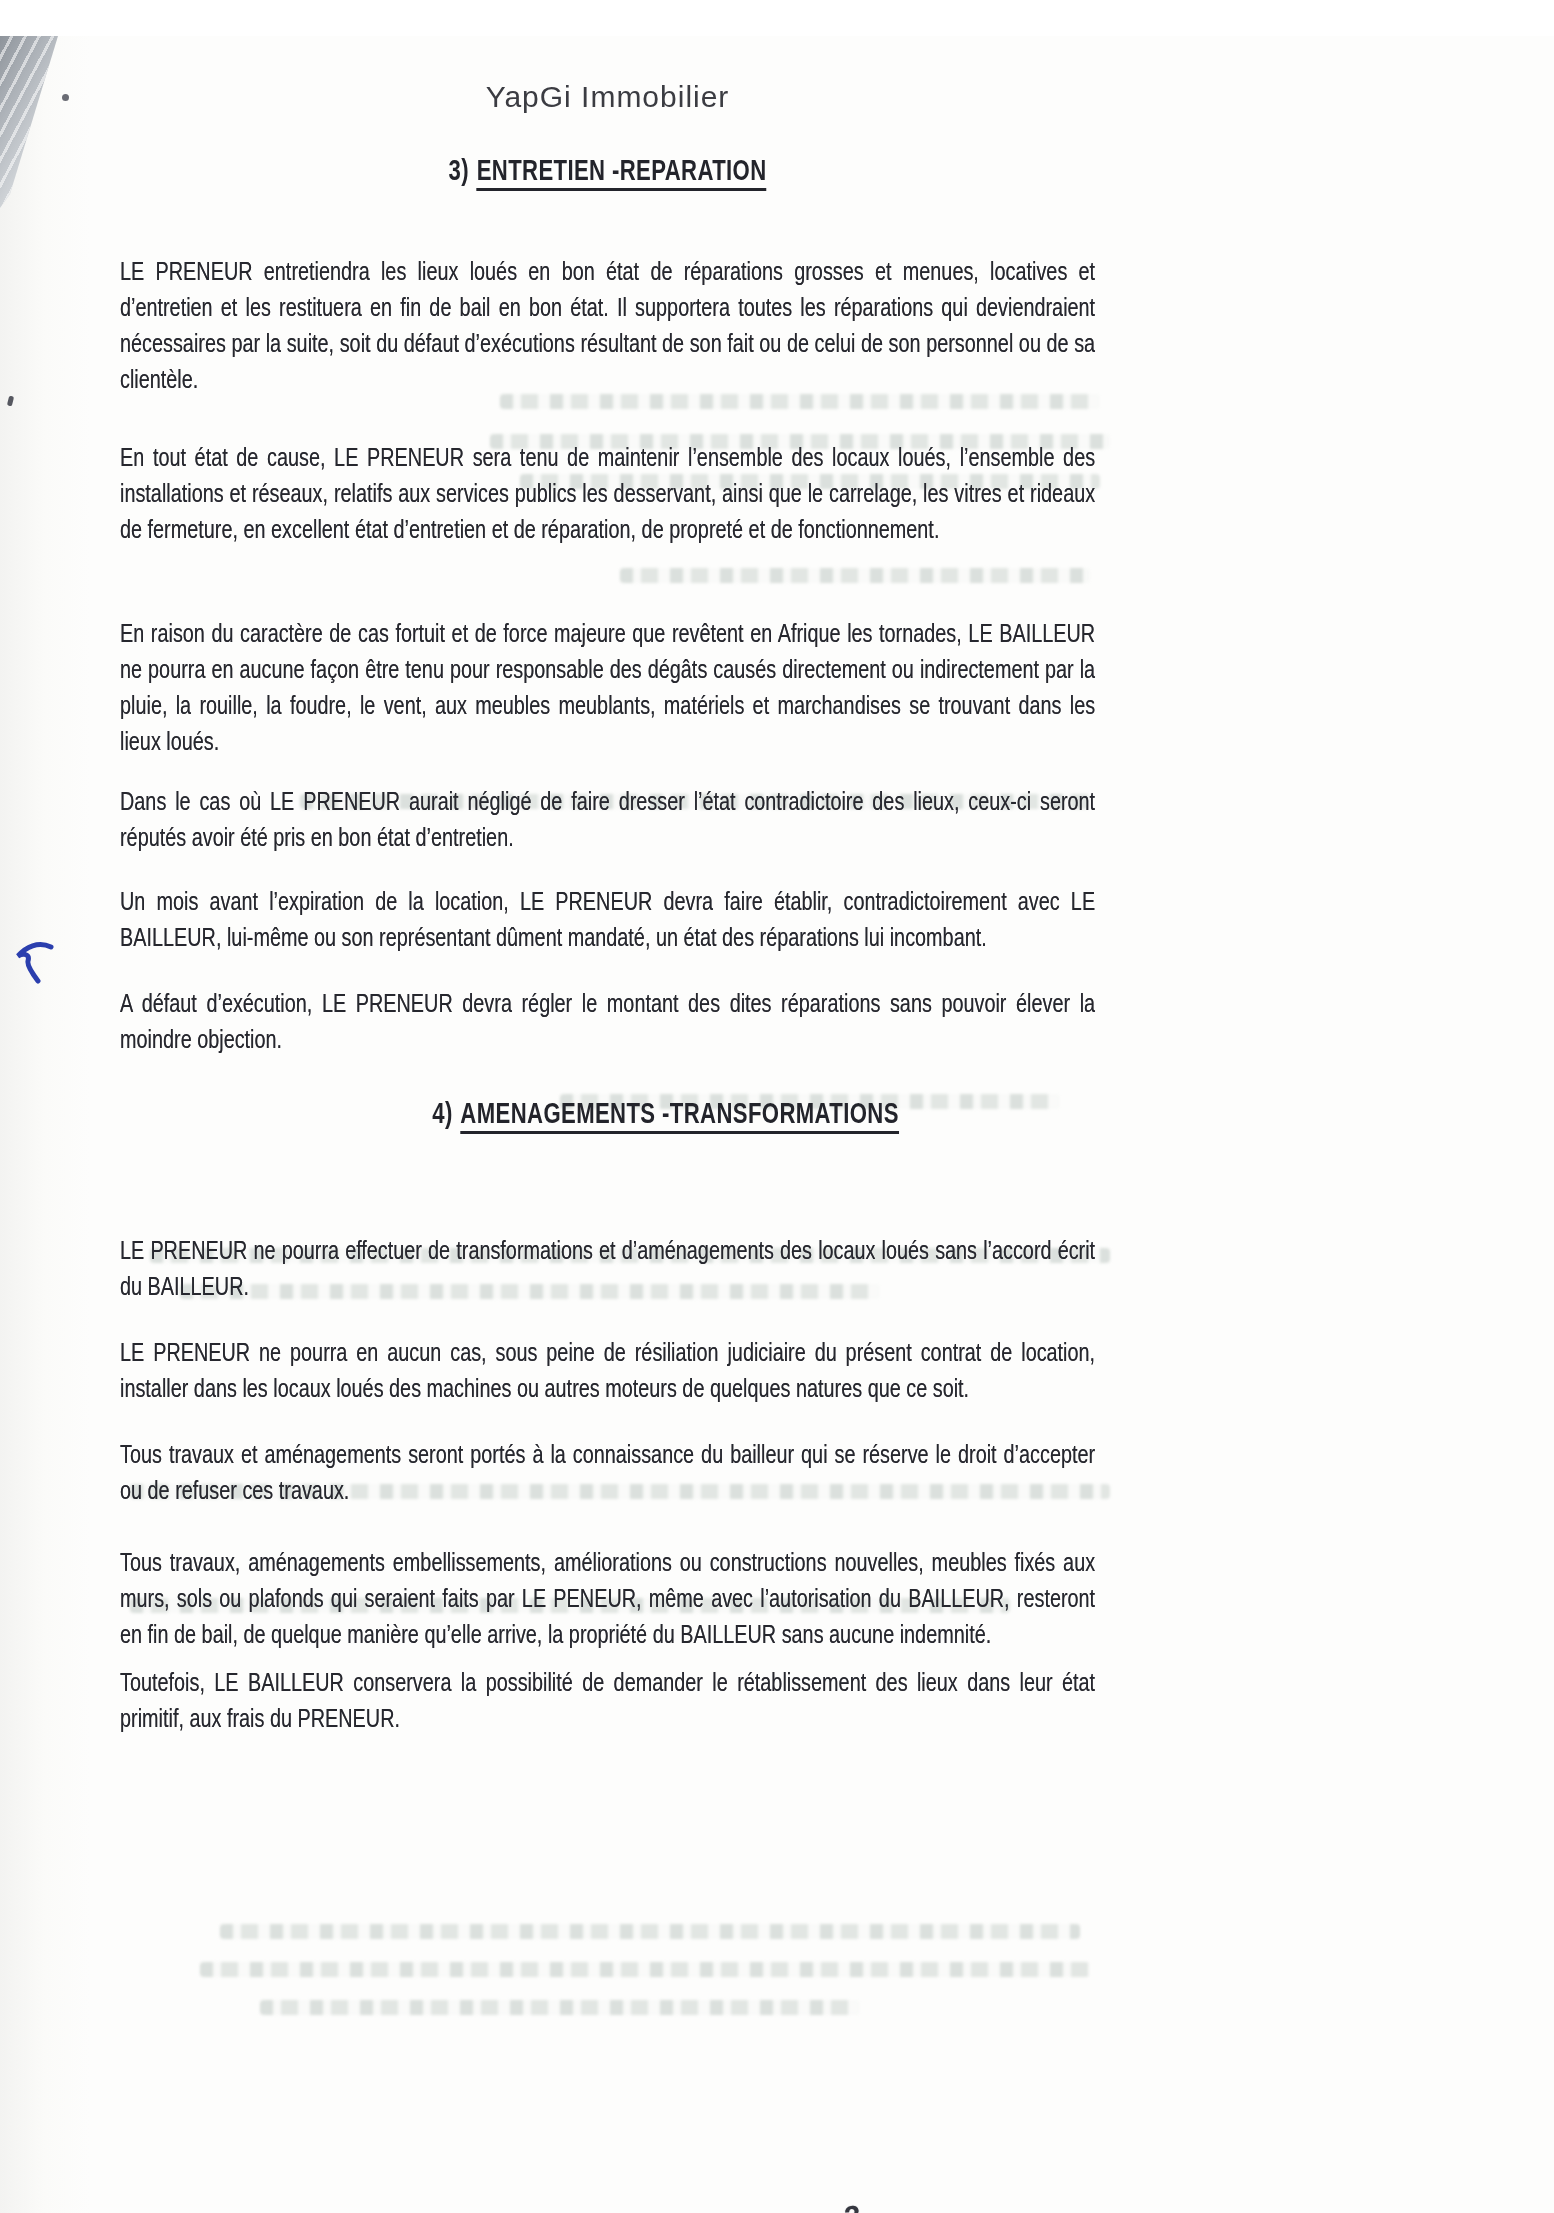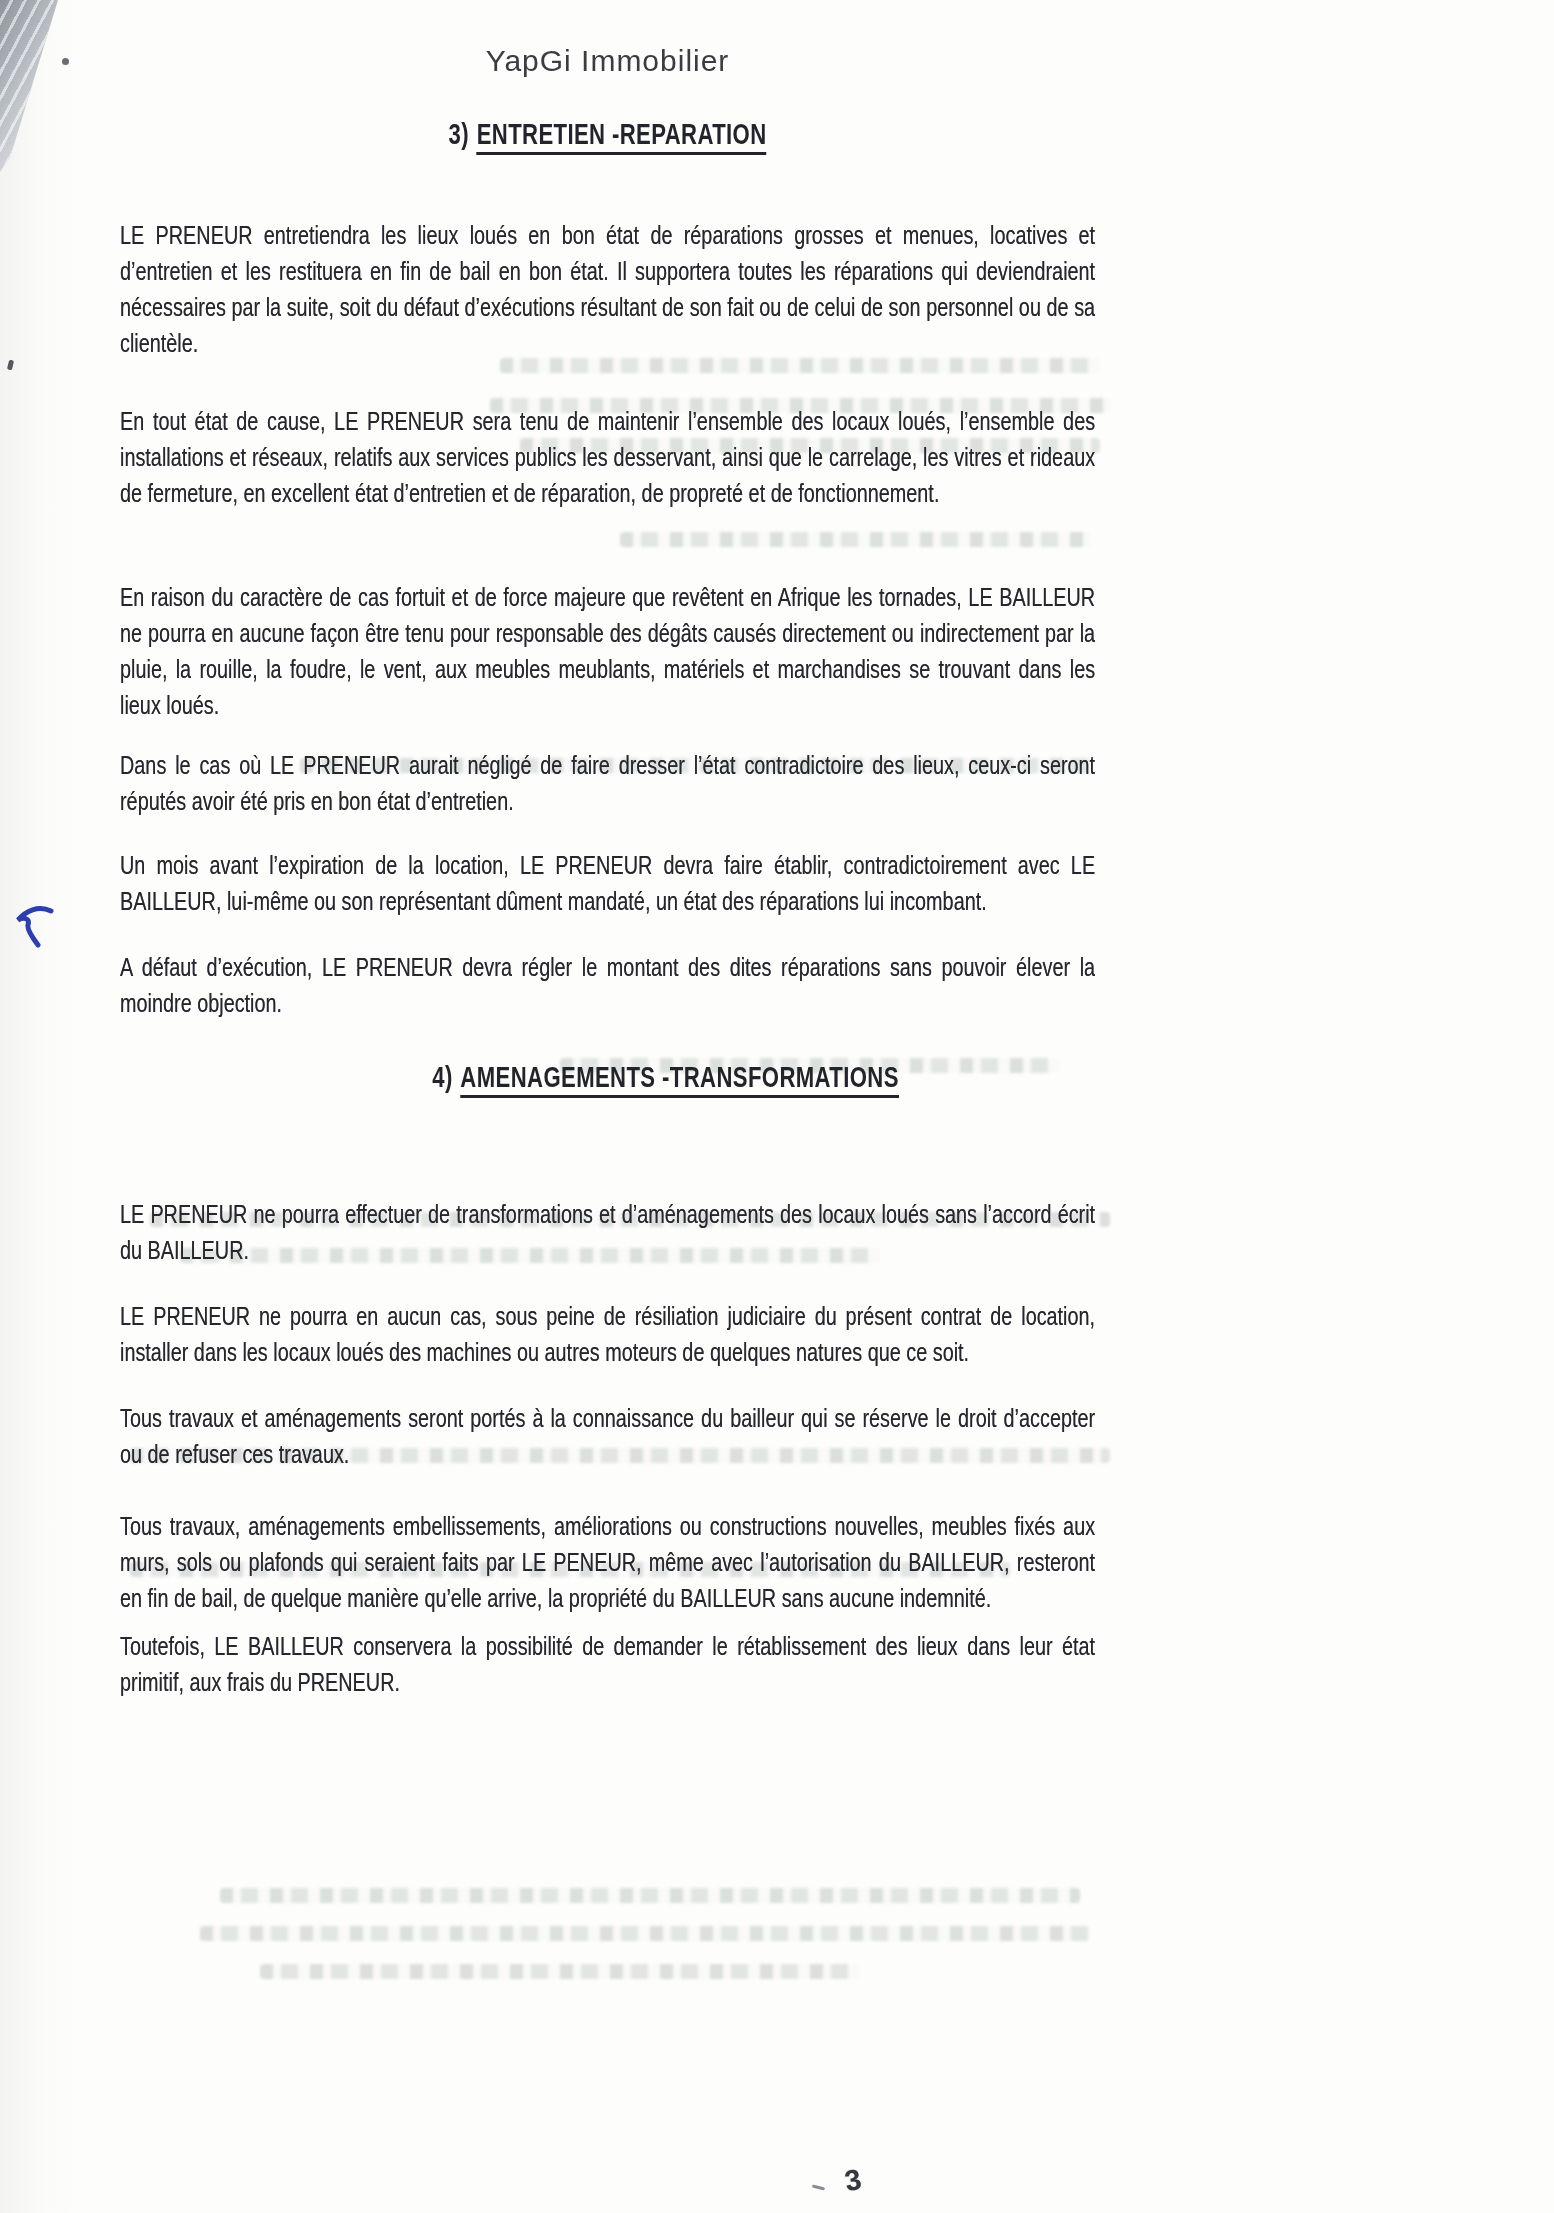--- a/index.html
+++ b/index.html
@@ -6,20 +6,21 @@
   body{
     width:1554px;height:2213px;
     background:#ffffff;
     font-family:"Liberation Sans",sans-serif;
     overflow:hidden;
     position:relative;
   }
   .page{
     position:absolute;inset:0;
     background:linear-gradient(90deg,#f3f3f1 0px,#fbfbf9 45px,#fdfdfc 90px,#fdfdfc 100%);
+    margin-top:36px;
   }
   
   .corner-artifact{
     position:absolute;left:0;top:0;width:70px;height:175px;
     background:linear-gradient(118deg,#8e949b 0%,#aeb3b9 28%,#cdd1d5 55%,#eceded 78%,#fbfbfa 100%);
     clip-path:polygon(0 0,58px 0,10px 158px,0 172px);
   }
   .corner-artifact::after{
     content:"";position:absolute;inset:0;
     background:repeating-linear-gradient(118deg,rgba(255,255,255,0) 0 9px,rgba(255,255,255,.55) 9px 12px);

